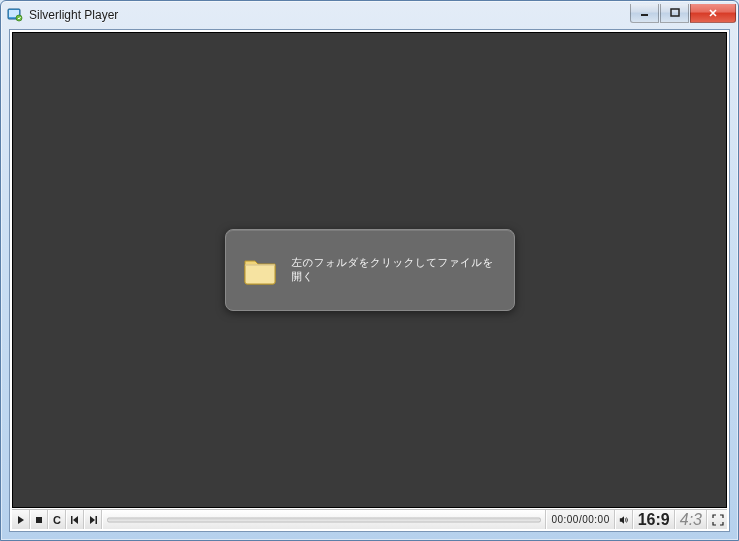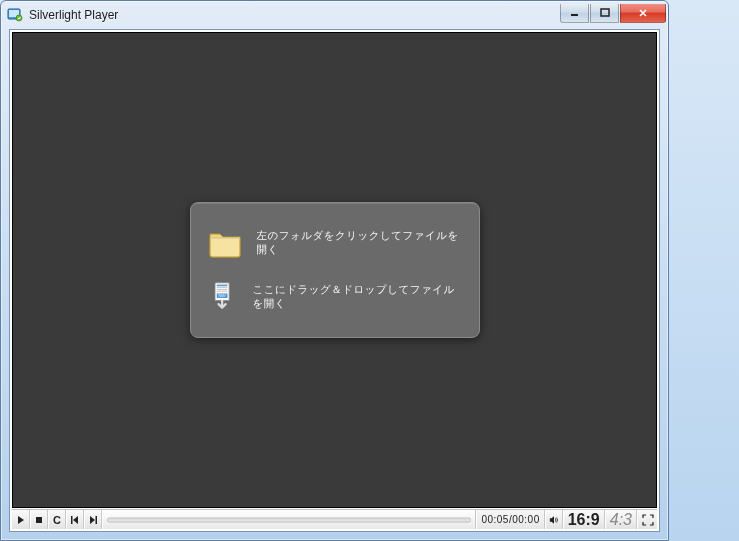--- a/index.html
+++ b/index.html
@@ -1,20 +1,20 @@
 <!DOCTYPE html>
 <html><head>
 <meta charset="utf-8">
 <style>
   * { box-sizing: border-box; margin: 0; padding: 0; }
   html, body { width: 739px; height: 541px; font-family: "Segoe UI", Tahoma, sans-serif; overflow: hidden; }
   body { background: linear-gradient(to bottom, #d9e8f7 0%, #b8d4ef 100%); }
 
   .window-frame {
-    width: 669px; height: 541px;
+    width: 739px; height: 541px;
     background: linear-gradient(to bottom, #e3ecf7 0%, #cadef3 50%, #b6d1ed 100%);
     border: 1px solid #5b7fa8;
     border-radius: 6px 6px 0 0;
     position: relative;
     box-shadow: inset 0 0 0 1px rgba(255,255,255,0.5);
   }
 
   .titlebar {
     height: 28px;
     display: flex; align-items: center;
@@ -180,35 +180,20 @@
           <span class="drop-icon">
             <svg viewBox="0 0 36 36" width="36" height="36">
               <path d="M3 9 h10 l3 3 h17 v18 a2 2 0 0 1 -2 2 H5 a2 2 0 0 1 -2 -2 Z" fill="#f0d47a" stroke="#b8952e" stroke-width="1"></path>
               <path d="M3 13 h30 v17 a2 2 0 0 1 -2 2 H5 a2 2 0 0 1 -2 -2 Z" fill="#f6e3a1" stroke="#b8952e" stroke-width="1"></path>
               <path d="M3 13 h30" stroke="#fff" stroke-opacity="0.6"></path>
             </svg>
           </span>
           <span class="drop-text">左のフォルダをクリックしてファイルを開く</span>
         </div>
 
-        <div class="drop-row">
-          <span class="drop-icon">
-            <svg viewBox="0 0 36 36" width="32" height="36">
-              <rect x="9" y="2" width="16" height="20" rx="1" fill="#fff" stroke="#888"></rect>
-              <rect x="11" y="4" width="12" height="2" fill="#5aa0d8"></rect>
-              <rect x="11" y="7" width="12" height="1" fill="#bbb"></rect>
-              <rect x="11" y="9" width="12" height="1" fill="#bbb"></rect>
-              <rect x="11" y="11" width="12" height="1" fill="#bbb"></rect>
-              <rect x="11" y="14" width="12" height="5" fill="#4a90d9"></rect>
-              <text x="17" y="18" font-size="3.5" fill="#fff" text-anchor="middle" font-family="Arial">WMV</text>
-              <path d="M17 22 v7 M13 26 l4 4 l4 -4" stroke="#ddd" stroke-width="2.5" fill="none" stroke-linecap="round" stroke-linejoin="round"></path>
-            </svg>
-          </span>
-          <span class="drop-text">ここにドラッグ＆ドロップしてファイルを開く</span>
-        </div>
 
       </div>
     </div>
 
     <div class="controls">
       <div class="ctrl-btn">
         <svg viewBox="0 0 10 10">
             <path d="M2 1 L8 5 L2 9 Z" fill="#222"></path>
           </svg>
       </div>
@@ -230,21 +215,21 @@
         <svg viewBox="0 0 10 10">
             <path d="M2 1 L7 5 L2 9 Z" fill="#222"></path>
             <rect x="7.5" y="1" width="1.5" height="8" fill="#222"></rect>
           </svg>
       </div>
 
       <div class="seek">
         <div class="seek-track"></div>
       </div>
 
-      <div class="time-display">00:05/00:00</div>
+      <div class="time-display">00:00/00:00</div>
 
       <div class="ctrl-btn" style="width:18px;">
         <svg viewBox="0 0 12 12">
           <path d="M1 4 h2 l3 -2.5 v9 l-3 -2.5 h-2 Z" fill="#222"></path>
           <path d="M7.5 4 q1.5 2 0 4" stroke="#222" stroke-width="1" fill="none"></path>
           <path d="M9 3 q2.5 3 0 6" stroke="#222" stroke-width="1" fill="none"></path>
         </svg>
       </div>
 
       <div class="ratio-btn">16:9</div>

